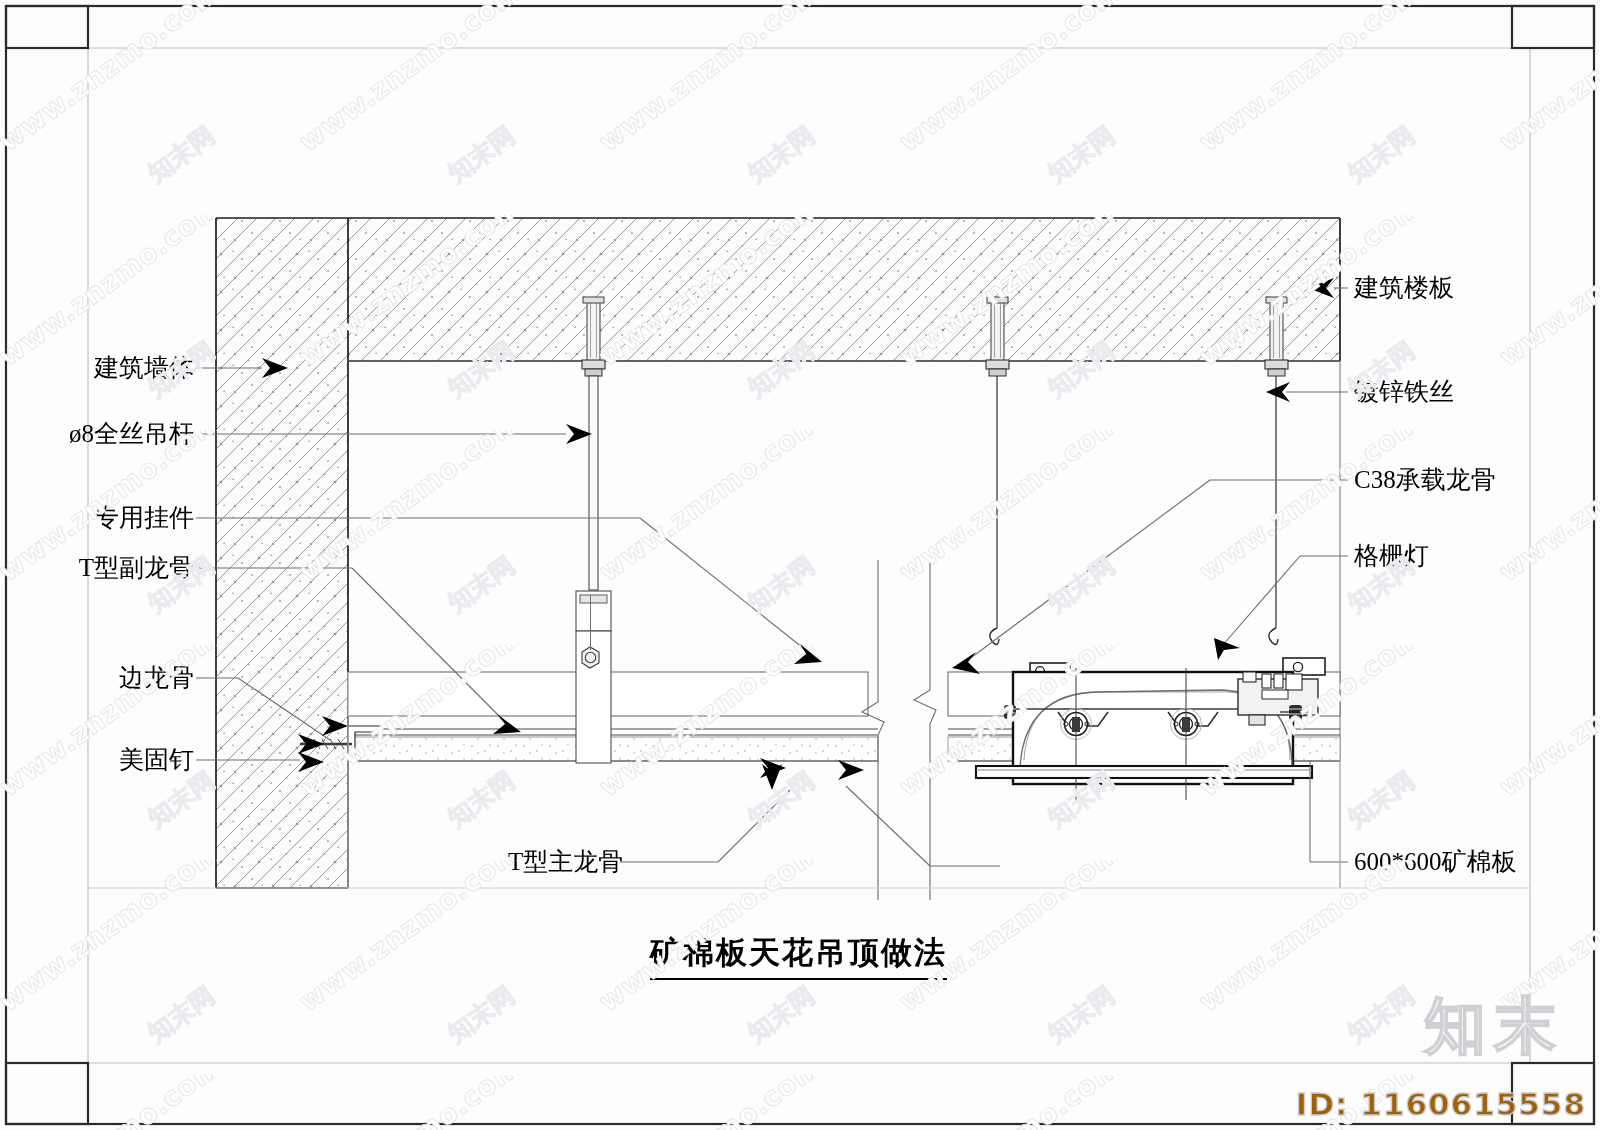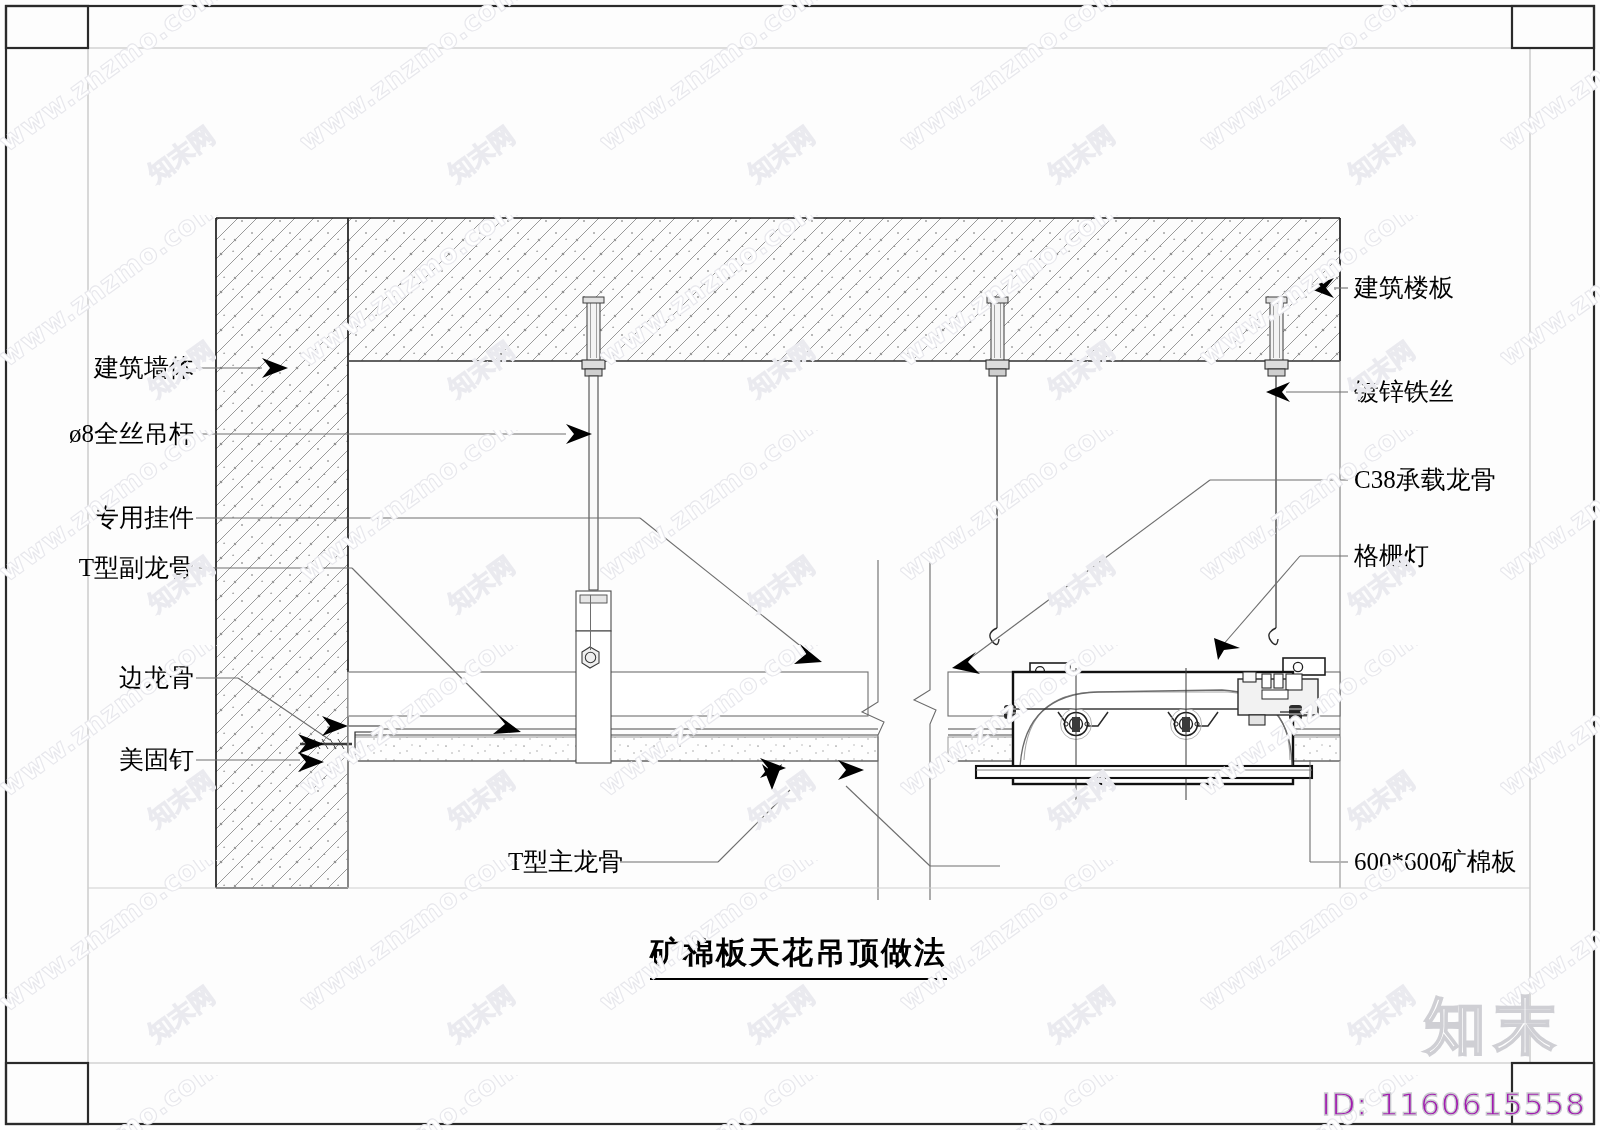--- a/index.html
+++ b/index.html
@@ -28,22 +28,22 @@
     font-size:31px;
     font-weight:bold;
     letter-spacing:2px;
     white-space:nowrap;
     border-bottom:2px solid #000;
     padding-bottom:4px;
   }
   #wmk-id{
     position:absolute;right:14px;bottom:8px;
     font-family:"DejaVu Sans","Liberation Sans",sans-serif;
-    font-size:31px;font-weight:normal;
-    color:#a21caf;
+    font-size:31px;font-weight:bold;
+    color:#a16207;
     -webkit-text-stroke:1.3px #c9c9cf;
     letter-spacing:1px;
   }
   #wmk-logo{
     position:absolute;right:36px;bottom:62px;
     font-family:"DejaVu Sans","Liberation Sans",sans-serif;
     font-size:62px;font-weight:bold;
     color:#ffffff;
     -webkit-text-stroke:1.6px #cfcfd4;
     letter-spacing:8px;

